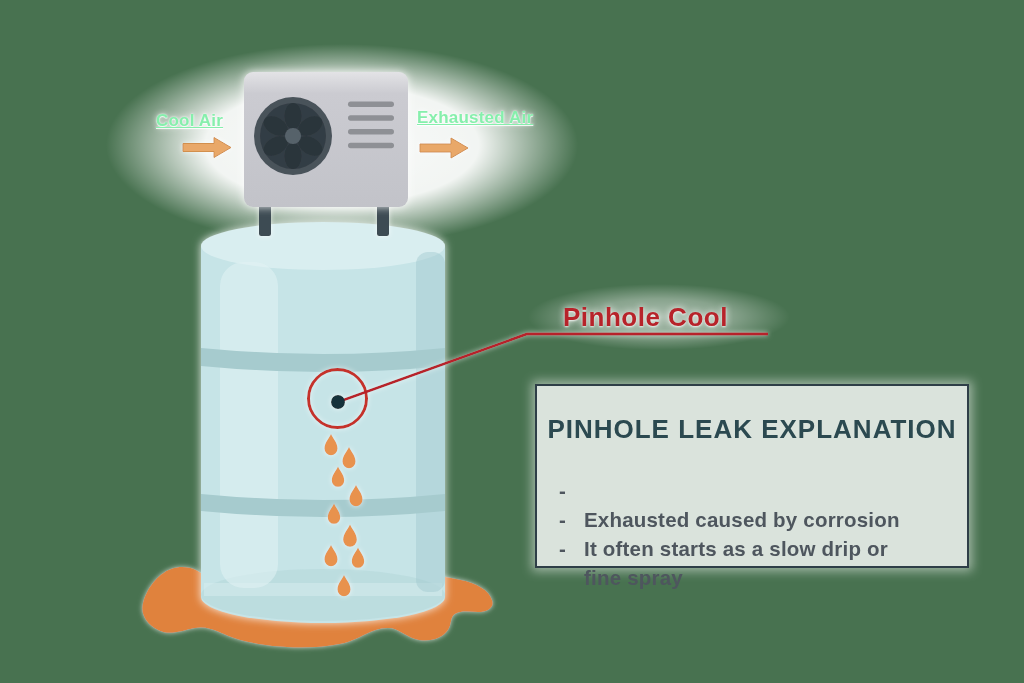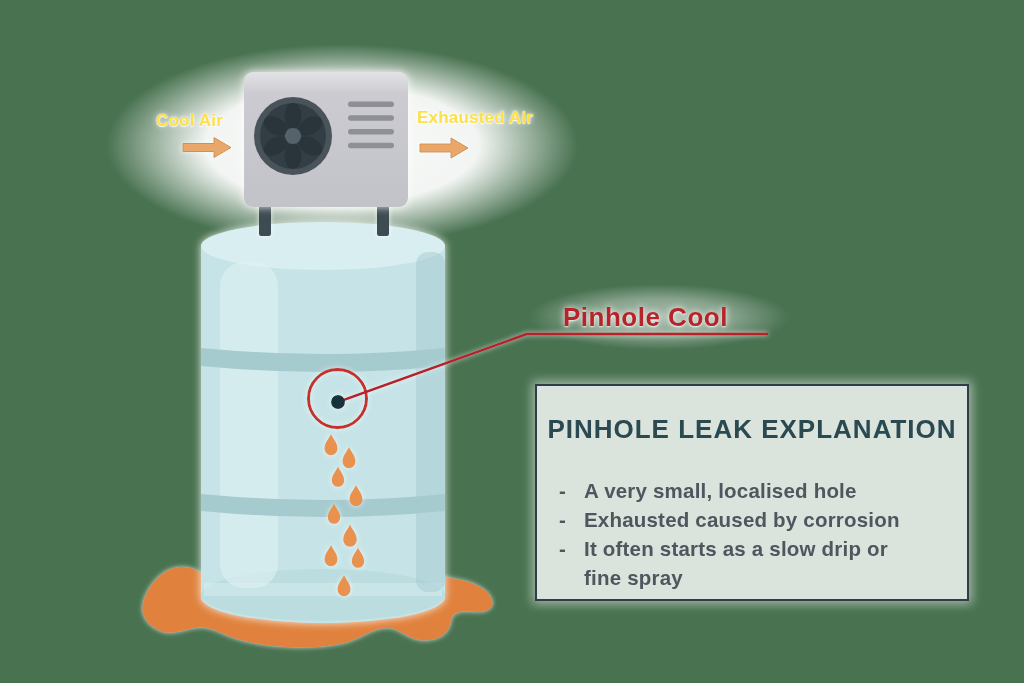--- a/index.html
+++ b/index.html
@@ -4,27 +4,27 @@
 <style>
   html,body{margin:0;padding:0;background:#487250;}
   .canvas{position:relative;width:1024px;height:683px;background:#487250;overflow:hidden;
           font-family:"Liberation Sans",sans-serif;}
   .halo{position:absolute;pointer-events:none;}
   .halo-pump{left:106px;top:44px;width:472px;height:202px;
     background:radial-gradient(closest-side,rgba(255,255,255,0.97) 0%,rgba(255,255,255,0.93) 58%,rgba(255,255,255,0) 100%);}
   .halo-leak-label{left:528px;top:284px;width:262px;height:66px;
     background:radial-gradient(closest-side,rgba(255,255,255,0.55) 0%,rgba(255,255,255,0.35) 55%,rgba(255,255,255,0) 100%);}
   svg.scene{position:absolute;left:0;top:0;}
-  .air-label{position:absolute;font-weight:bold;font-size:17px;color:#fde047;letter-spacing:.2px;
-    text-shadow:0 0 6px #fff,0 0 2px #fff,0 1px 1px rgba(255,255,255,.8);}
+  .air-label{position:absolute;font-weight:bold;font-size:17px;color:#86efac;letter-spacing:.2px;
+    text-shadow:0 0 6px #fff,0 0 2px #fff,0 1px 1px rgba(255,255,255,.8);text-decoration:underline;}
   .cool-air{left:156px;top:111px;}
   .exhausted-air{left:417px;top:108px;}
   .leak-label{position:absolute;left:563px;top:302px;font-size:26px;font-weight:bold;color:#b7232a;
     letter-spacing:.5px;text-shadow:0 0 7px rgba(255,255,255,.95),0 1px 2px rgba(255,255,255,.8);}
-  .explanation-box{position:absolute;left:535px;top:384px;width:434px;height:217px;box-sizing:border-box;
+  .explanation-box{position:absolute;left:535px;top:384px;width:434px;height:184px;box-sizing:border-box;
     border:2.5px solid #2e3e47;background:rgba(255,255,255,.8);
     box-shadow:0 0 10px 3px rgba(255,255,255,.5);}
   .box-title{margin-top:28px;text-align:center;font-size:26px;font-weight:bold;color:#2b4950;letter-spacing:1px;}
   .bullets{position:absolute;left:22px;top:90px;width:400px;}
   .bullet{display:flex;font-size:20.5px;font-weight:bold;color:#4e565e;line-height:29px;letter-spacing:.2px;}
   .dash{width:25px;flex:none;}
   .bullet-text{white-space:pre;}
 </style>
 </head>
 <body>
@@ -120,21 +120,20 @@
 
   <div class="air-label cool-air">Cool Air</div>
   <div class="air-label exhausted-air">Exhausted Air</div>
   <div class="leak-label">Pinhole Cool</div>
 
   <div class="explanation-box">
     <div class="box-title">PINHOLE LEAK EXPLANATION</div>
     <div class="bullets">
       <div class="bullet">
         <span class="dash">-</span>
-        <span class="bullet-text">A very small, localised hole</span>
       </div>
       <div class="bullet">
         <span class="dash">-</span>
         <span class="bullet-text">Exhausted caused by corrosion</span>
       </div>
       <div class="bullet">
         <span class="dash">-</span>
         <span class="bullet-text">It often starts as a slow drip or
 fine spray</span>
       </div>

